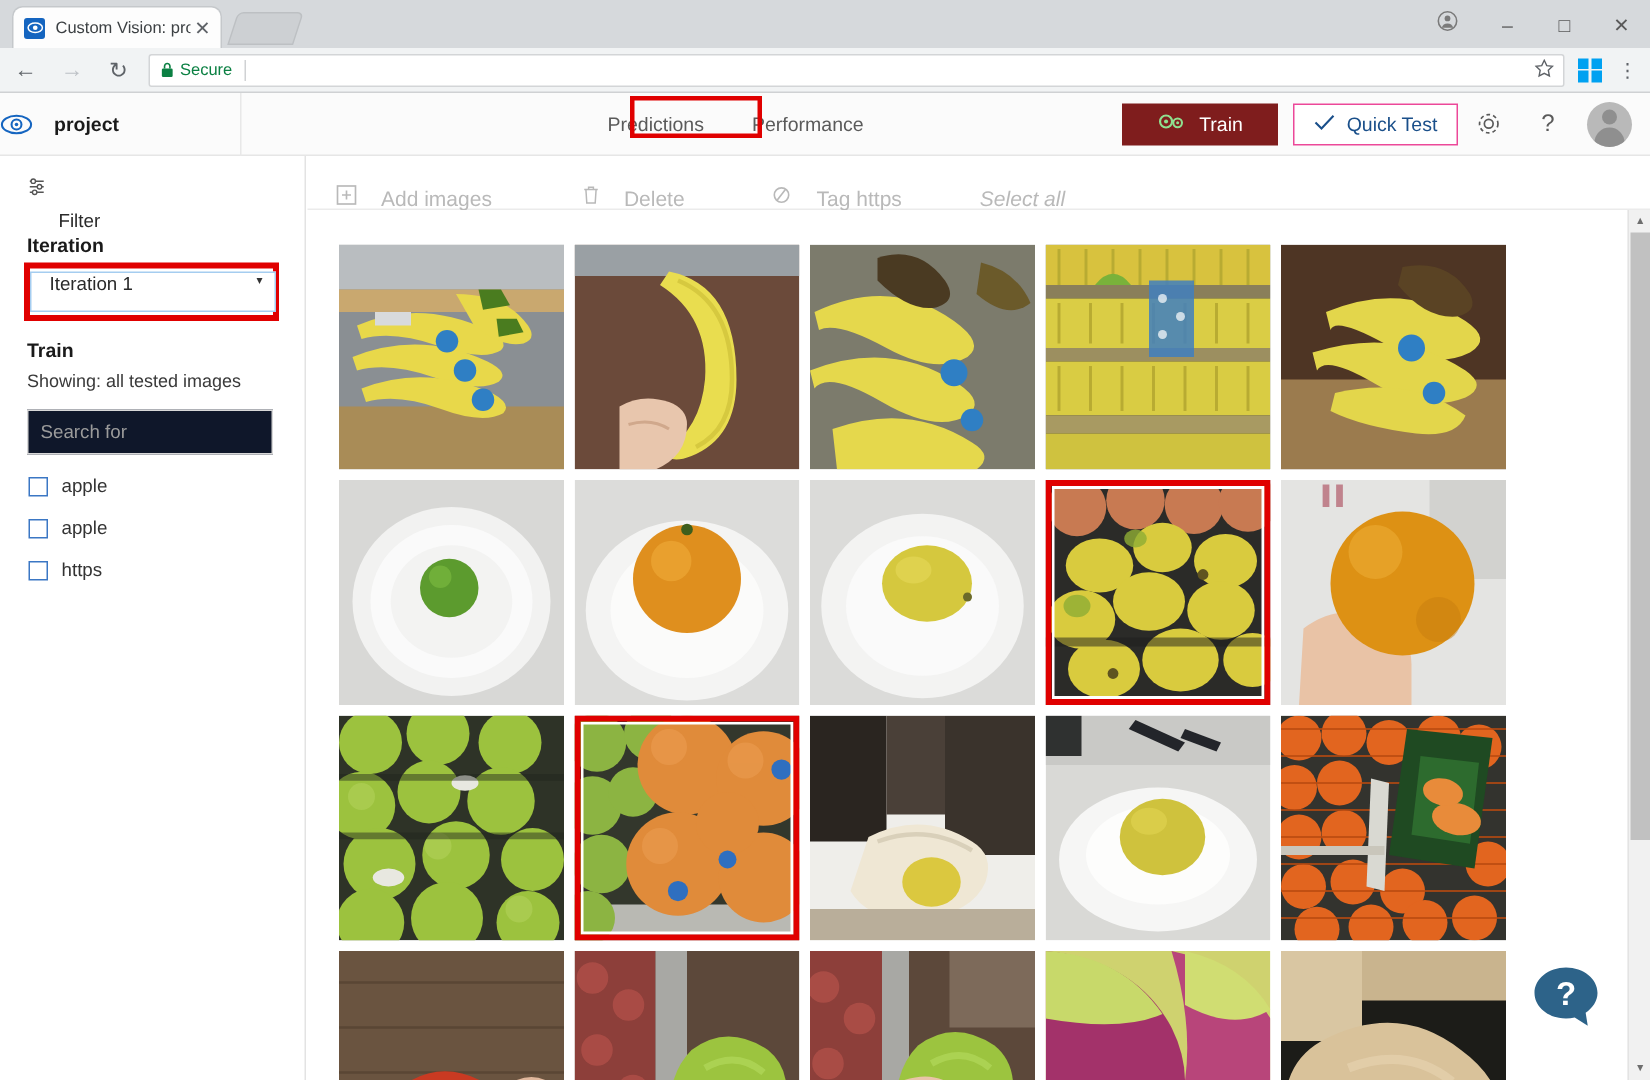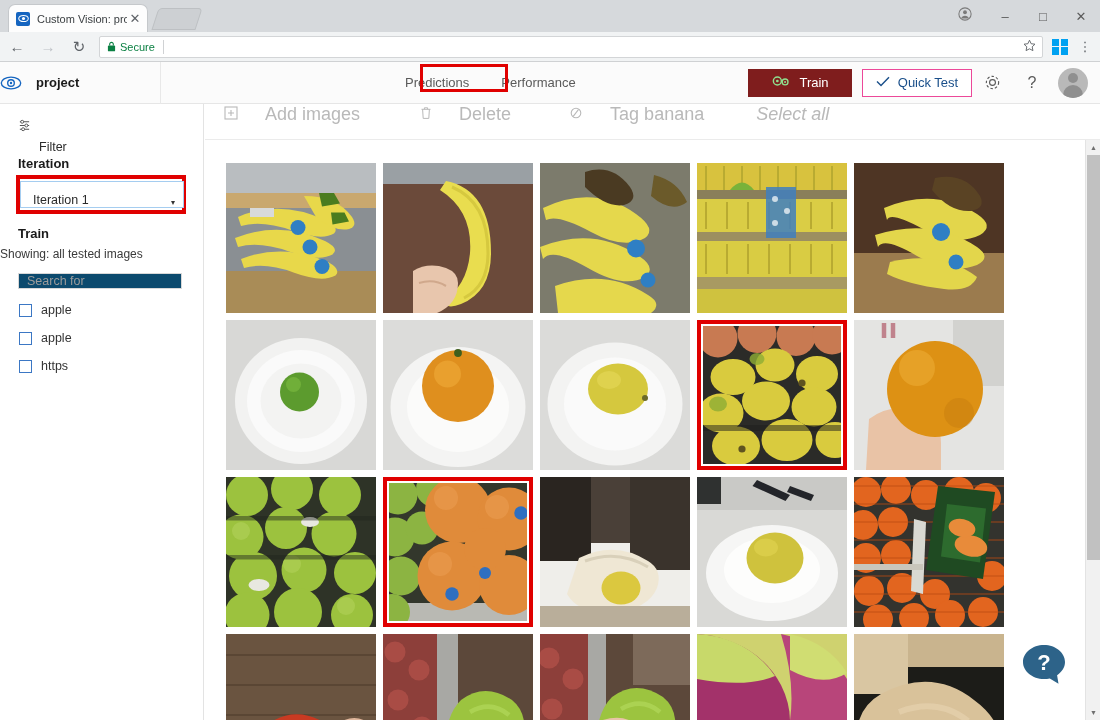--- a/index.html
+++ b/index.html
@@ -155,48 +155,48 @@
     font-size: 13px; font-weight: bold; color: #1a1a1a;
     padding: 0 0 0 18px; margin-top: 18px;
   }
   .iter-wrap { position: relative; margin: 10px 0 0 0; padding: 0 18px; }
   .iter-hl {
     position: absolute; left: 16px; top: -6px; width: 170px; height: 39px;
     border: 4px solid #e00000;
   }
   .iter-select {
     position: relative; height: 27px; border: 1px solid #a5cdf0; background: #fff;
-    display: flex; align-items: flex-end; justify-content: space-between;
+    display: flex; align-items: flex-start; justify-content: space-between;
     padding: 0 8px 0 12px; font-size: 12.5px; color: #2a2a2a; width: 164px;
     margin-left: 2px;
   }
   .caret { font-size: 8px; color: #333; }
-  .showing { font-size: 12px; color: #3a3a3a; margin-top: 6px; }
+  .showing { font-size: 12px; color: #3a3a3a; padding-left: 18px; margin-top: 6px; }
   .search-box {
-    margin: 12px 0 0 18px; width: 164px; height: 16px;
-    border: 1px solid #d8d8d8; background: #0c4a6e;
+    margin: 12px 0 0 18px; width: 164px; height: 30px;
+    border: 1px solid #d8d8d8; background: #0f172a;
     display: flex; align-items: center; padding: 0 8px;
   }
   .search-box span { font-size: 12.5px; color: #9b9b9b; }
   .tag-row { display: flex; align-items: center; padding-left: 19px; margin-top: 14px; }
   .cbox {
     width: 13px; height: 13px; border: 1px solid #3b77c4; background: #fff;
     flex: 0 0 auto;
   }
   .tag-name { font-size: 12.5px; color: #333; margin-left: 9px; }
 
   
   .content-toolbar {
     position: absolute; left: 205px; top: 104px; width: 895px; height: 36px;
     background: #fff; display: flex; align-items: center;
     border-bottom: 1px solid #ebebeb;
   }
   .tb-item {
-    display: flex; align-items: flex-start; gap: 27px; color: #b9b9b9;
-    font-size: 18px; height: 36px;
+    display: flex; align-items: flex-end; gap: 16px; color: #b9b9b9;
+    font-size: 14px; height: 36px;
   }
   .tb-item.t1 { margin-left: 19px; }
   .tb-item.t2 { margin-left: 60px; }
   .tb-item.t3 { margin-left: 58px; }
   .tb-item.t4 { margin-left: 52px; font-style: italic; }
 
   
   .grid-area {
     position: absolute; left: 205px; top: 140px; width: 880px; height: 580px;
     background: #fff; overflow: hidden;
@@ -407,21 +407,21 @@
     </span>
     <span>Delete</span>
   </div>
   <div class="tb-item t3">
     <span>
       <svg width="14" height="14" viewBox="0 0 14 14">
         <path d="M2.2 7A4.8 4.8 0 1 1 7 11.8 4.8 4.8 0 0 1 2.2 7z" fill="none" stroke="#b9b9b9" stroke-width="1.1"></path>
         <path d="M9.6 3.4L4.2 10.4" stroke="#b9b9b9" stroke-width="1.1"></path>
       </svg>
     </span>
-    <span>Tag banana</span>
+    <span>Tag https</span>
   </div>
   <div class="tb-item t4">
     <span>Select all</span>
   </div>
 </div>
 
 <div class="grid-area">
   <div class="grid">
 
     <div class="cell">

